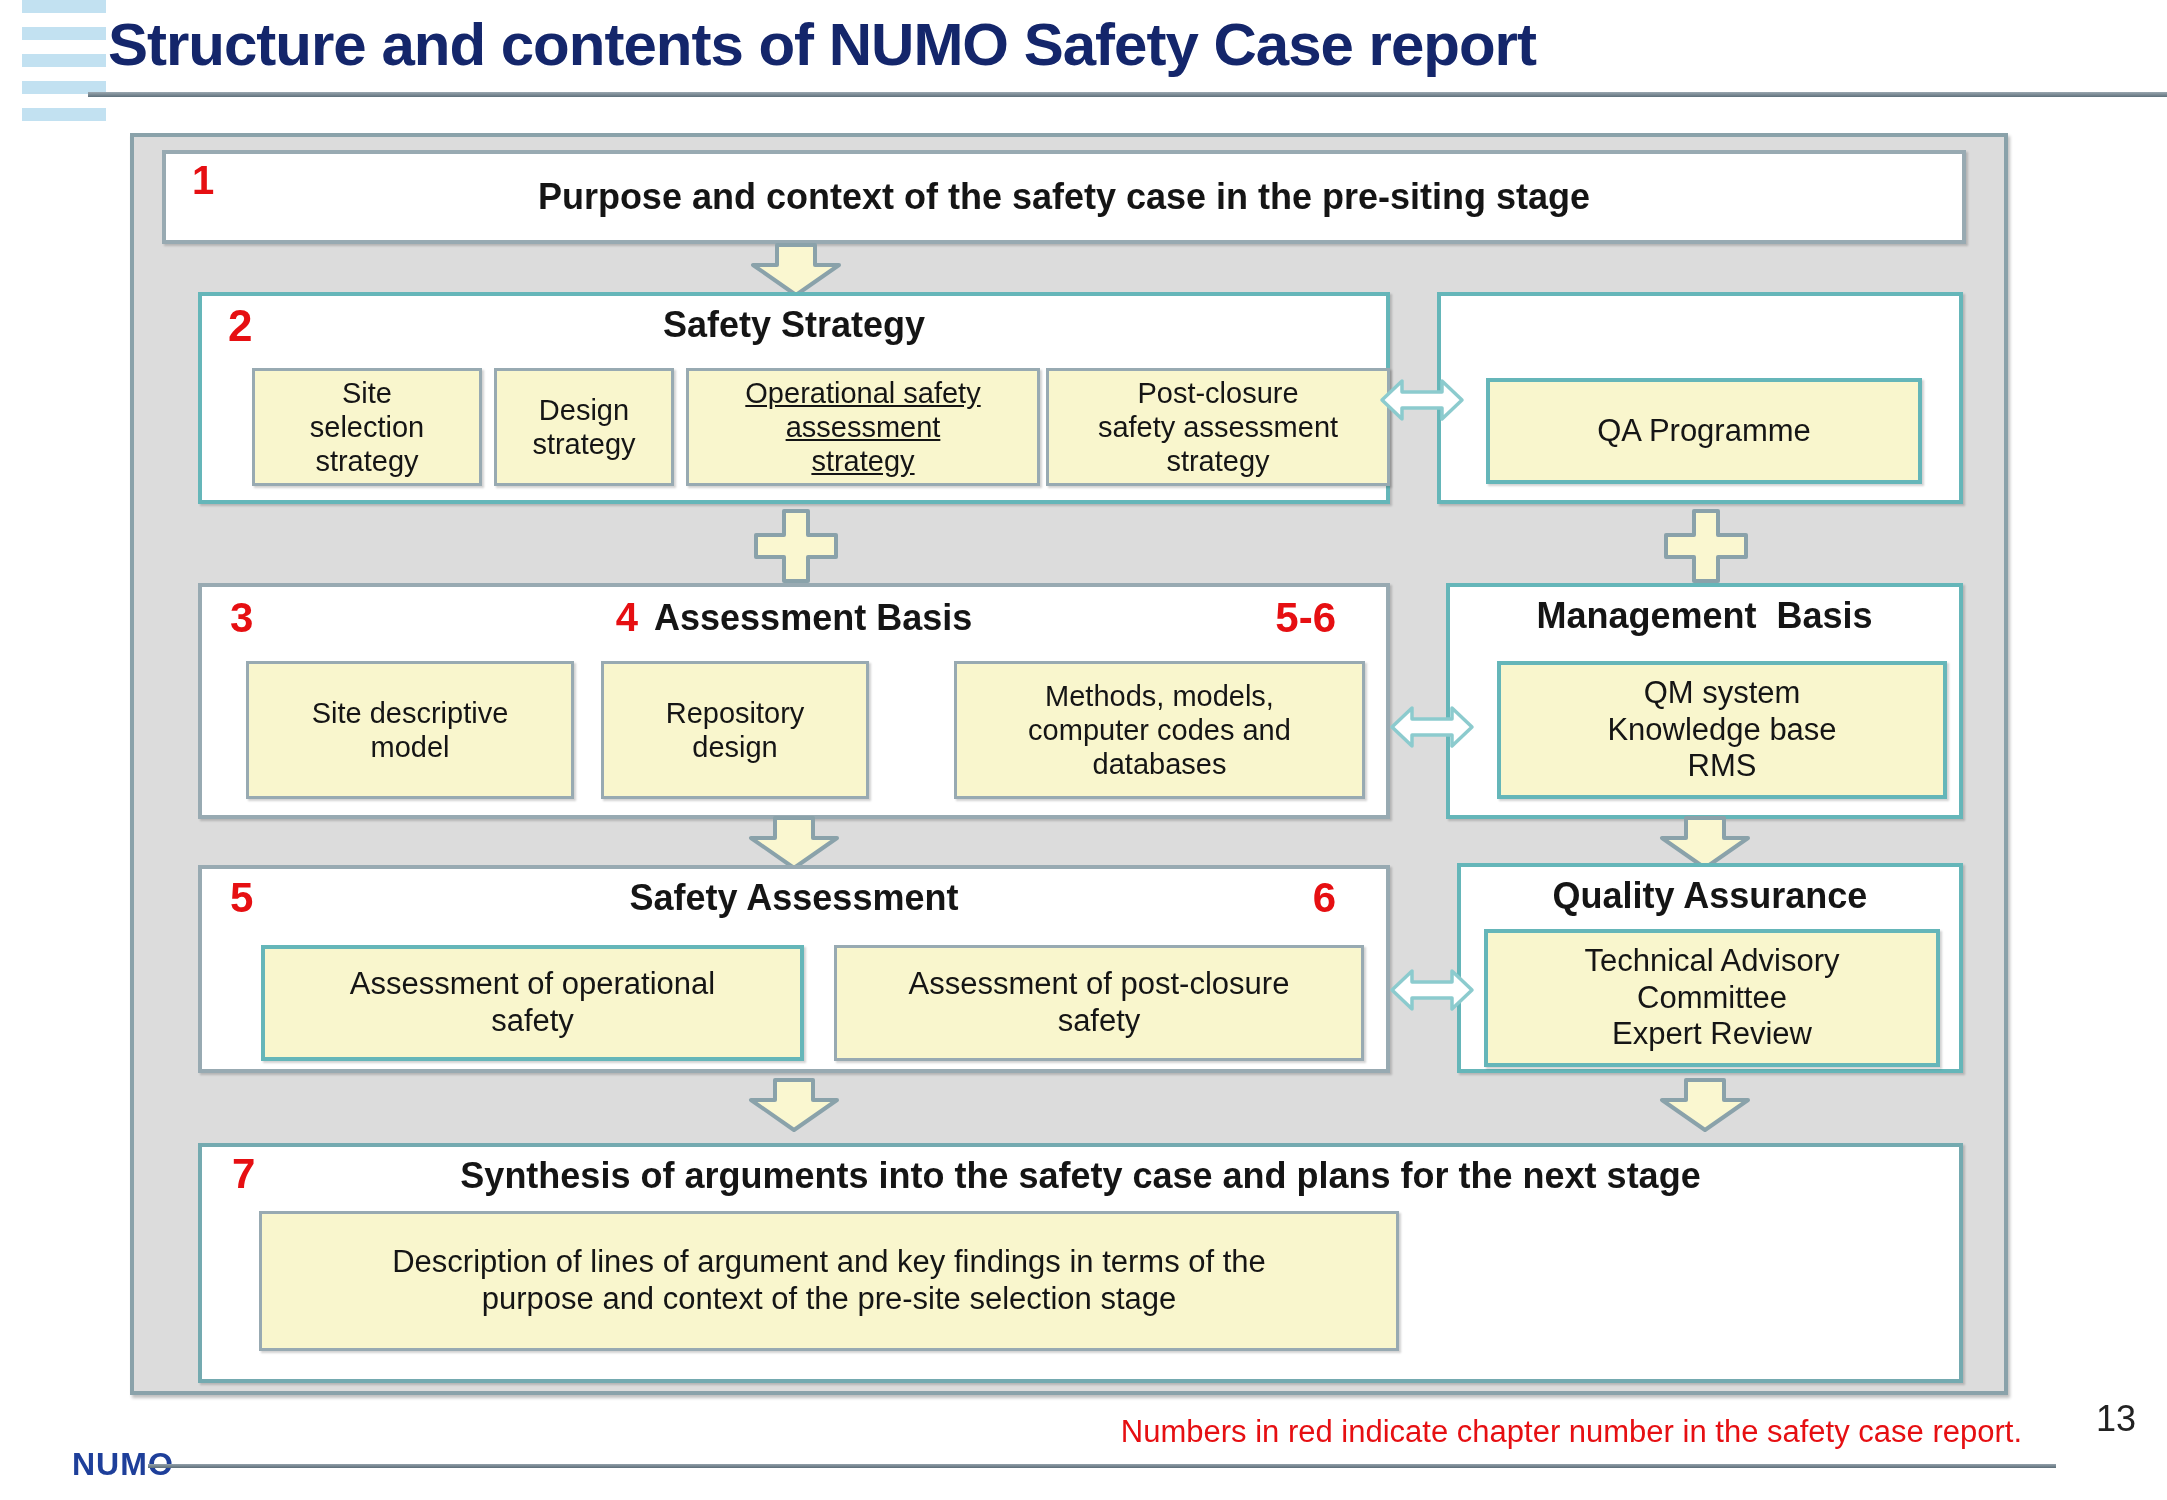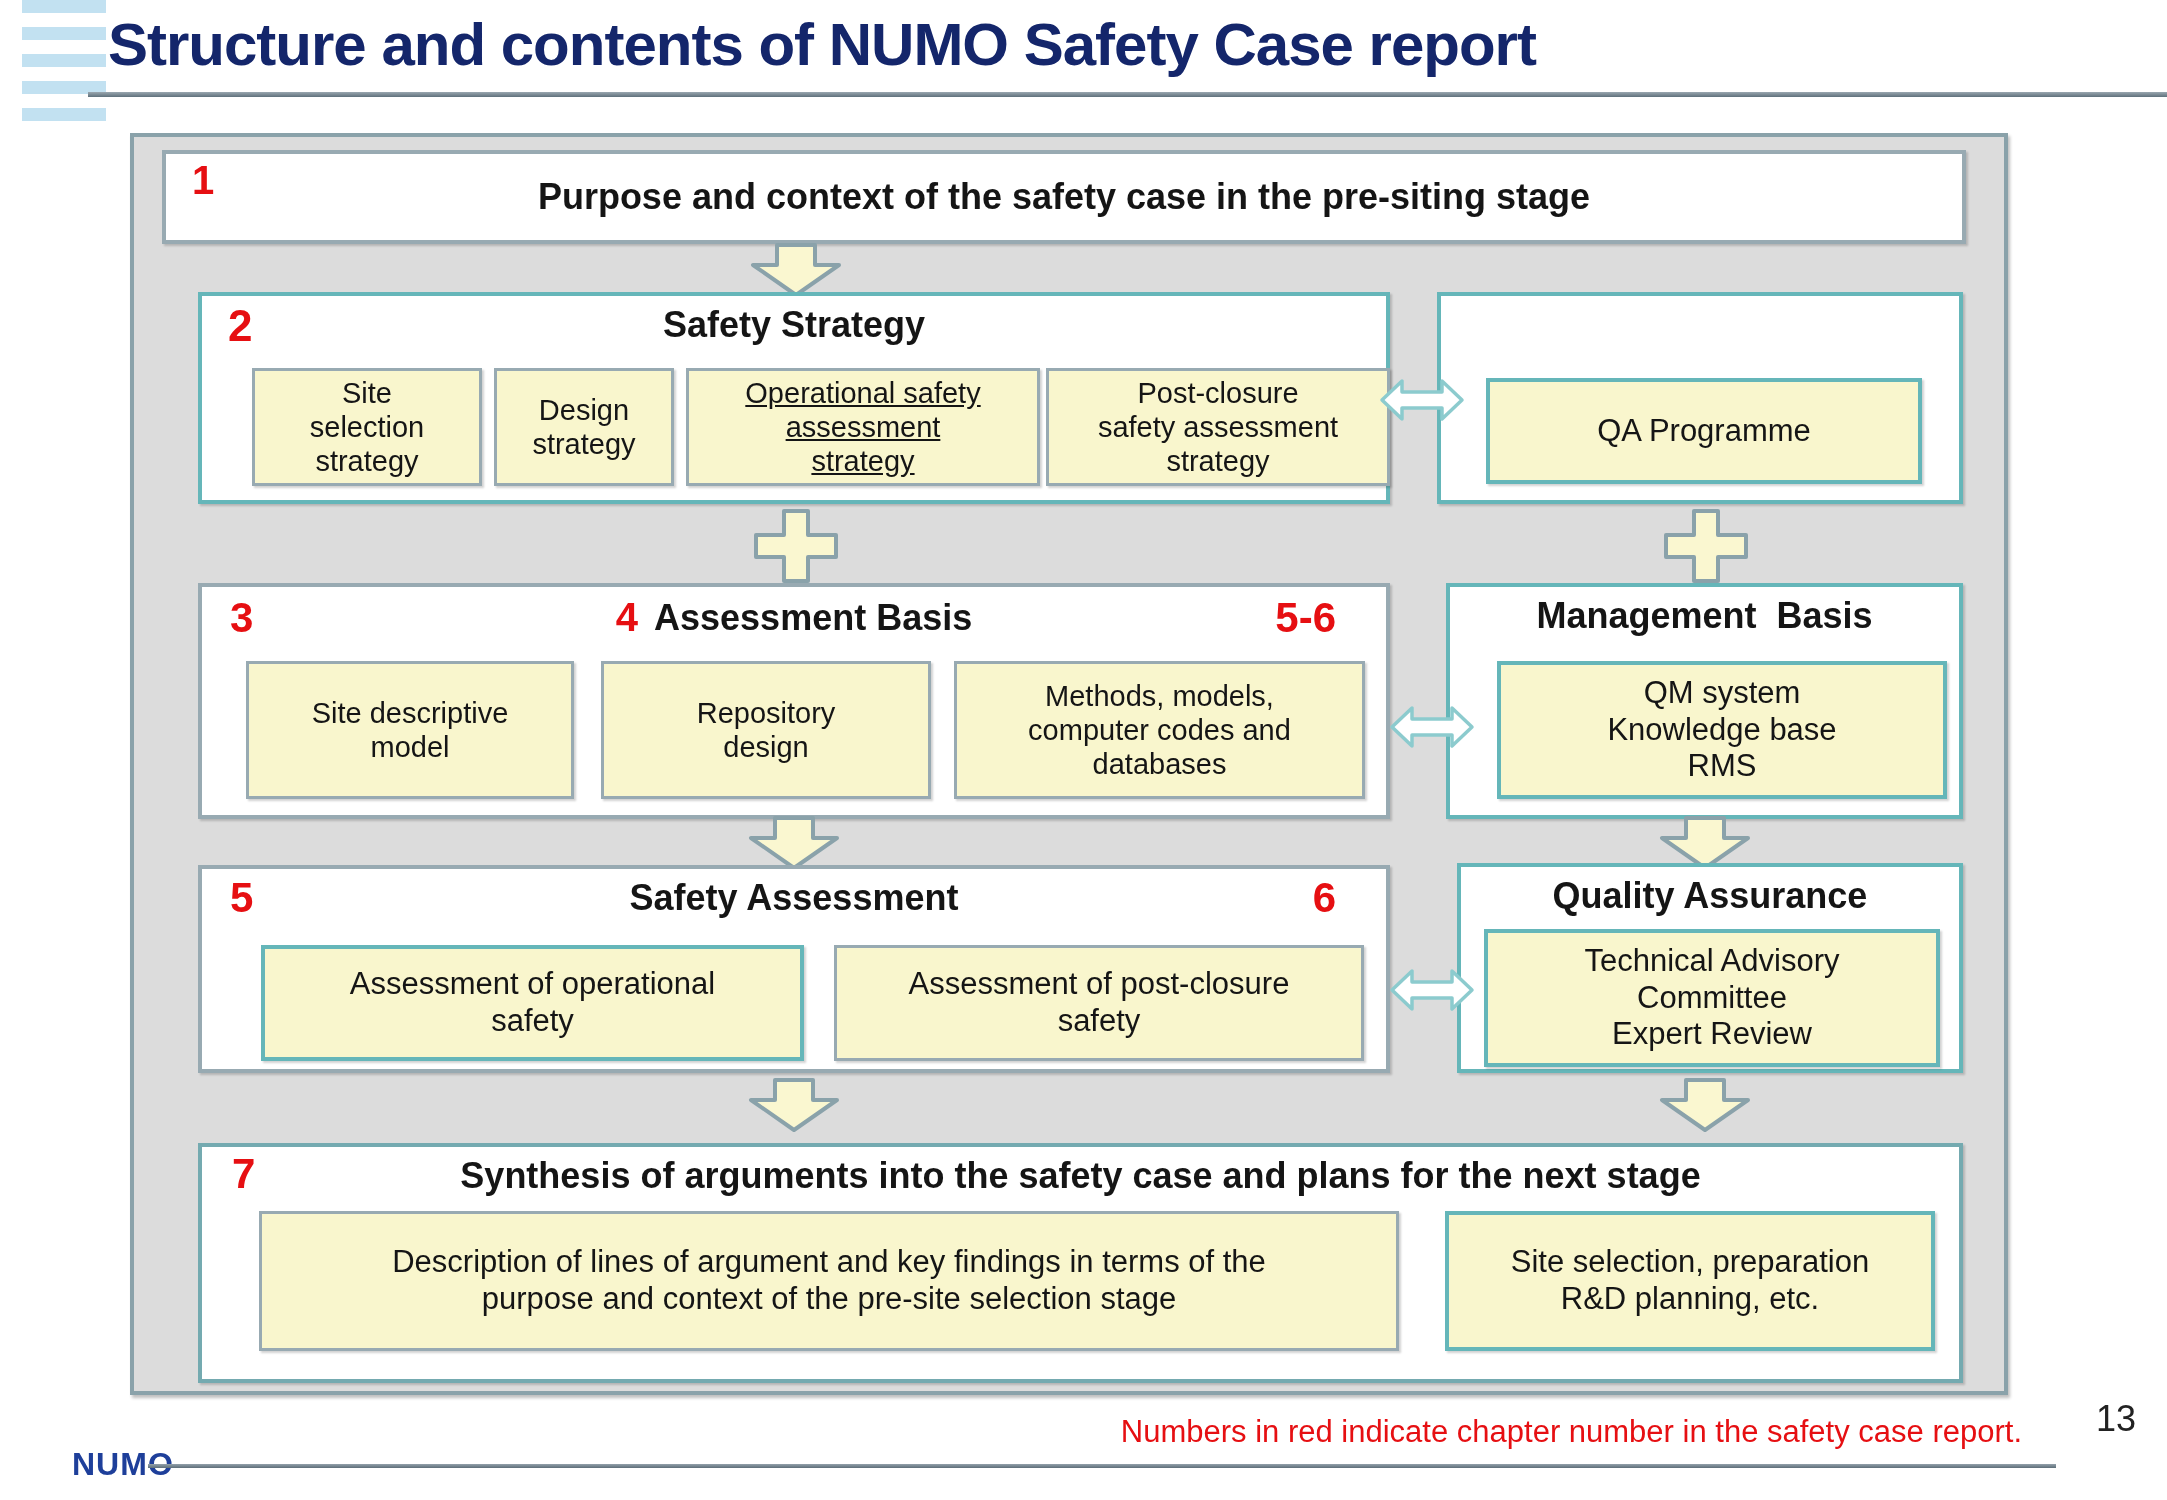--- a/index.html
+++ b/index.html
@@ -116,21 +116,21 @@
 
   <section class="box b-gray" style="left:198px;top:583px;width:1192px;height:236px;">
     <span class="num" style="left:28px;top:10px;font-size:42px;">3</span>
     <div class="hd" style="top:10px;">
       <span class="num num-inline">4</span>
       <span>Assessment Basis</span>
     </div>
     <span class="num" style="right:50px;top:10px;font-size:42px;">5-6</span>
     <div class="cell c-gray" style="left:44px;top:74px;width:328px;height:138px;">Site descriptive
 model</div>
-    <div class="cell c-gray" style="left:399px;top:74px;width:330px;height:138px;">Repository
+    <div class="cell c-gray" style="left:399px;top:74px;width:268px;height:138px;">Repository
 design</div>
     <div class="cell c-gray" style="left:752px;top:74px;width:411px;height:138px;">Methods, models,
 computer codes and
 databases</div>
   </section>
 
   <section class="box b-teal" style="left:1446px;top:583px;width:517px;height:236px;">
     <div class="hd">Management  Basis</div>
     <div class="cell c-teal big" style="left:47px;top:74px;width:450px;height:138px;">QM system
 Knowledge base
@@ -174,22 +174,20 @@
   </svg>
   <svg class="arrow" style="left:1659px;top:1078px;" width="92" height="54" viewBox="0 0 92 54">
     <path d="M27 2 H65 V22 H89 L46 52 L3 22 H27 Z" fill="#faf7d0" stroke="#8aa2aa" stroke-width="4" stroke-linejoin="round"></path>
   </svg>
 
   <section class="box b-teal2" style="left:198px;top:1143px;width:1765px;height:240px;">
     <span class="num" style="left:30px;top:6px;font-size:42px;">7</span>
     <div class="hd">Synthesis of arguments into the safety case and plans for the next stage</div>
     <div class="cell c-gray big" style="left:57px;top:64px;width:1140px;height:140px;">Description of lines of argument and key findings in terms of the
 purpose and context of the pre-site selection stage</div>
-    <div class="cell c-teal big" style="left:1243px;top:64px;width:490px;height:140px;">Site selection, preparation
-R&amp;D planning, etc.</div>
   </section>
 
   <div class="footer-note">Numbers in red indicate chapter number in the safety case report.</div>
   <div class="page-number">13</div>
   <div class="numo-logo">NUMO</div>
   <div class="footer-rule"></div>
 
 </div>
 
 </body></html>

